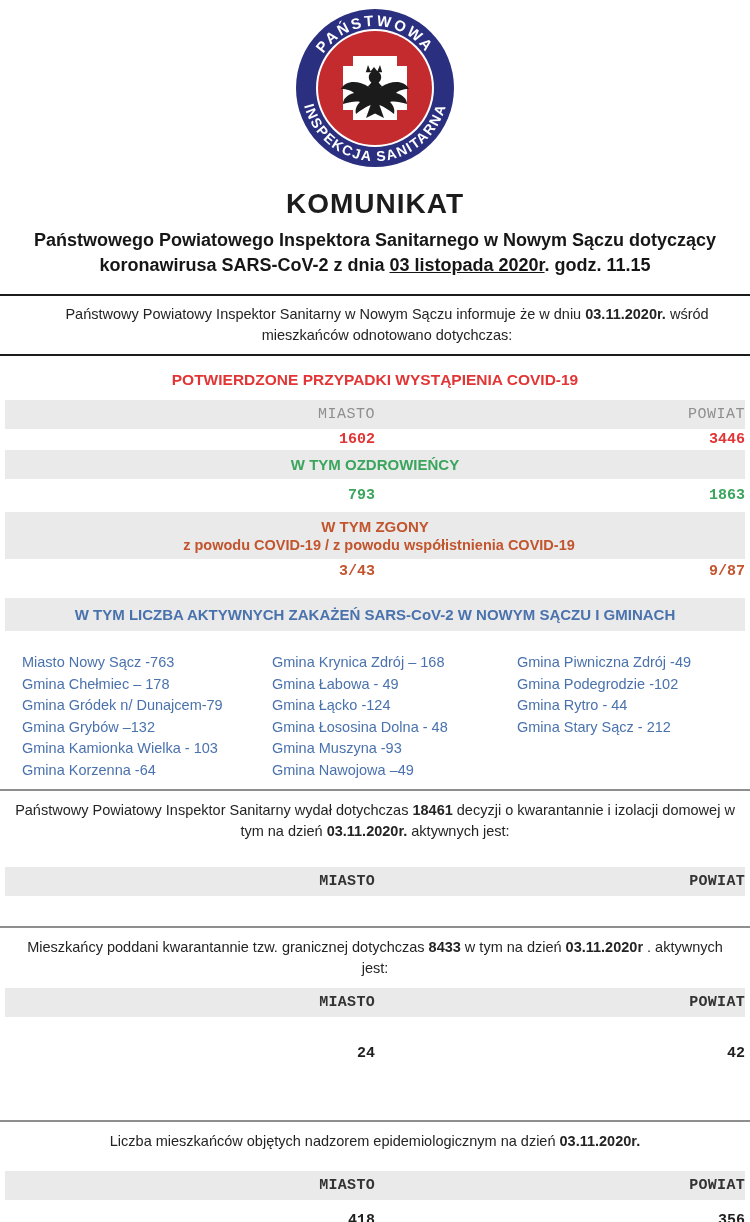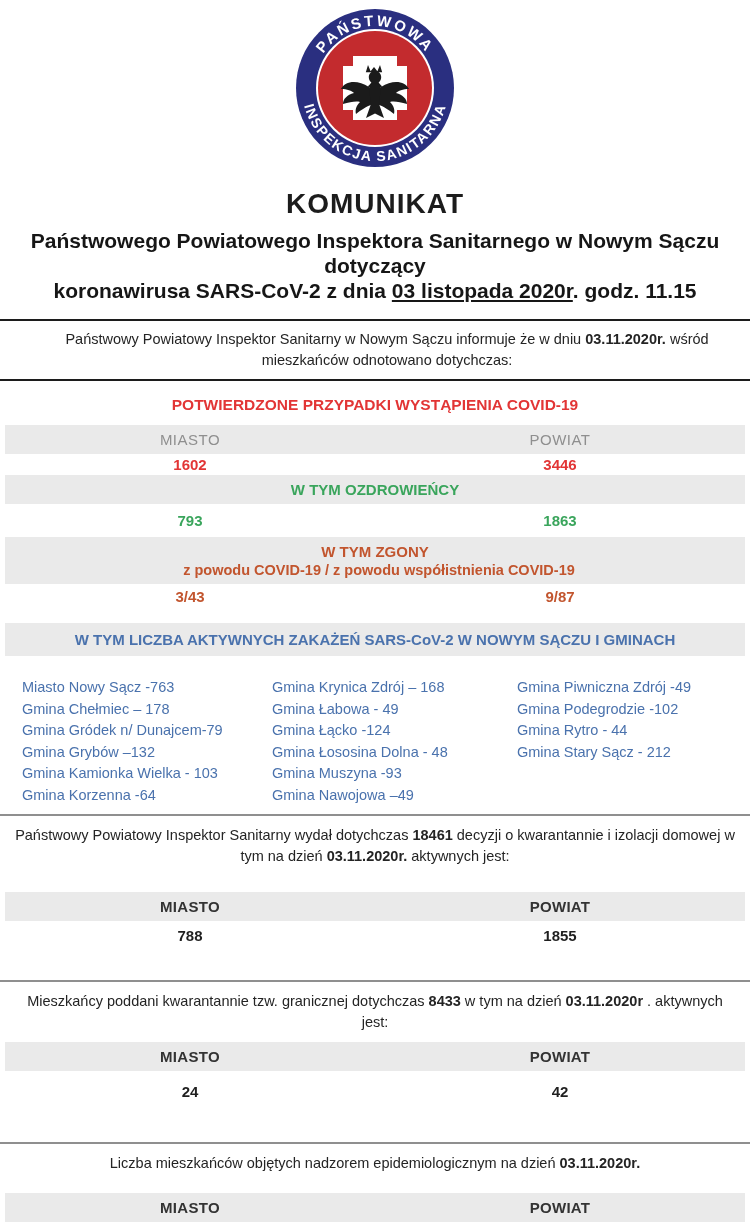--- a/index.html
+++ b/index.html
@@ -2,33 +2,33 @@
 <html><head>
 <meta charset="utf-8">
 <style>
   html,body{margin:0;padding:0;background:#fff;}
   body{width:750px;height:1222px;overflow:hidden;font-family:"Liberation Sans",sans-serif;color:#1f1f1f;}
   .page{width:750px;}
   
   .logo-wrap{display:flex;justify-content:center;margin:8px 0 0 0;}
   
   .komunikat{font-size:28px;font-weight:600;letter-spacing:1px;text-align:center;margin:20px 0 8px 0;color:#1c1c1c;}
-  .subtitle{font-size:21px;font-weight:700;text-align:center;line-height:25px;margin:0 10px 16px 10px;color:#161616;}
+  .subtitle{font-size:18px;font-weight:700;text-align:center;line-height:25px;margin:0 10px 16px 10px;color:#161616;}
   .u{text-decoration:underline;}
   
   .hr-black{border:0;border-top:2px solid #1c1c1c;margin:0;}
   .hr-gray{border:0;border-top:2px solid #8f8f8f;margin:0;}
   
   .intro{font-size:14.5px;text-align:center;line-height:21px;padding:8px 40px;color:#242424;margin-left:24px;}
   
   .sec-title-red{font-weight:700;font-size:15.5px;text-align:center;margin:15px 0 11px 0;}
   
   .bar{background:#eaeaea;margin:0 5px;padding:6px 0;}
   .row2{display:flex;}
-  .row2 .c{flex:1;text-align:center;}
+  .row2 .c{flex:1;text-align:right;font-family:Liberation Mono, monospace;}
   .hdr-gray{color:#8f8f8f;font-size:15px;letter-spacing:.5px;}
   .hdr-dark{color:#333;font-weight:700;font-size:15px;letter-spacing:.3px;}
   .vals{padding:2px 0;margin:0 5px;}
   .vals .c{font-weight:700;font-size:15px;}
   .bar-title{display:block;text-align:center;font-weight:700;font-size:15px;}
   .bar-sub{display:block;text-align:center;font-weight:700;font-size:14.5px;margin-top:2px;padding-left:8px;}
   
   .gminy{display:flex;padding:5px 12px 8px 22px;font-size:14.5px;line-height:21.5px;margin-top:16px;}
   .gminy ul{list-style:none;margin:0;padding:0;}
   .gcol1{width:250px;}
@@ -145,36 +145,32 @@
   <hr class="hr-gray">
 
   <div class="para">
     <span>Państwowy Powiatowy Inspektor Sanitarny wydał dotychczas </span><span class="b">18461</span><span>  decyzji o kwarantannie i izolacji domowej w tym na dzień </span><span class="b">03.11.2020r.</span><span> aktywnych jest:</span>
   </div>
   <div class="spacer16"></div>
   <div class="bar row2">
     <div class="c hdr-dark">MIASTO</div>
     <div class="c hdr-dark">POWIAT</div>
   </div>
-  <div class="row2 vals" style="padding:6px 0">
-    <div class="c">788</div>
-    <div class="c">1855</div>
-  </div>
 
   <div class="spacer30"></div>
   <hr class="hr-gray">
 
   <div class="para">
     <span>Mieszkańcy poddani kwarantannie tzw. granicznej dotychczas </span><span class="b">8433</span><span> w tym na dzień </span><span class="b">03.11.2020r</span><span> . aktywnych jest:</span>
   </div>
   <div class="bar row2">
     <div class="c hdr-dark">MIASTO</div>
     <div class="c hdr-dark">POWIAT</div>
   </div>
-  <div class="row2 vals" style="padding:12px 0">
+  <div class="row2 vals" style="padding:28px 0">
     <div class="c">24</div>
     <div class="c">42</div>
   </div>
 
   <div class="spacer30"></div>
   <hr class="hr-gray">
 
   <div class="para">
     <span>Liczba mieszkańców objętych nadzorem epidemiologicznym na dzień </span><span class="b">03.11.2020r.</span>
   </div>

